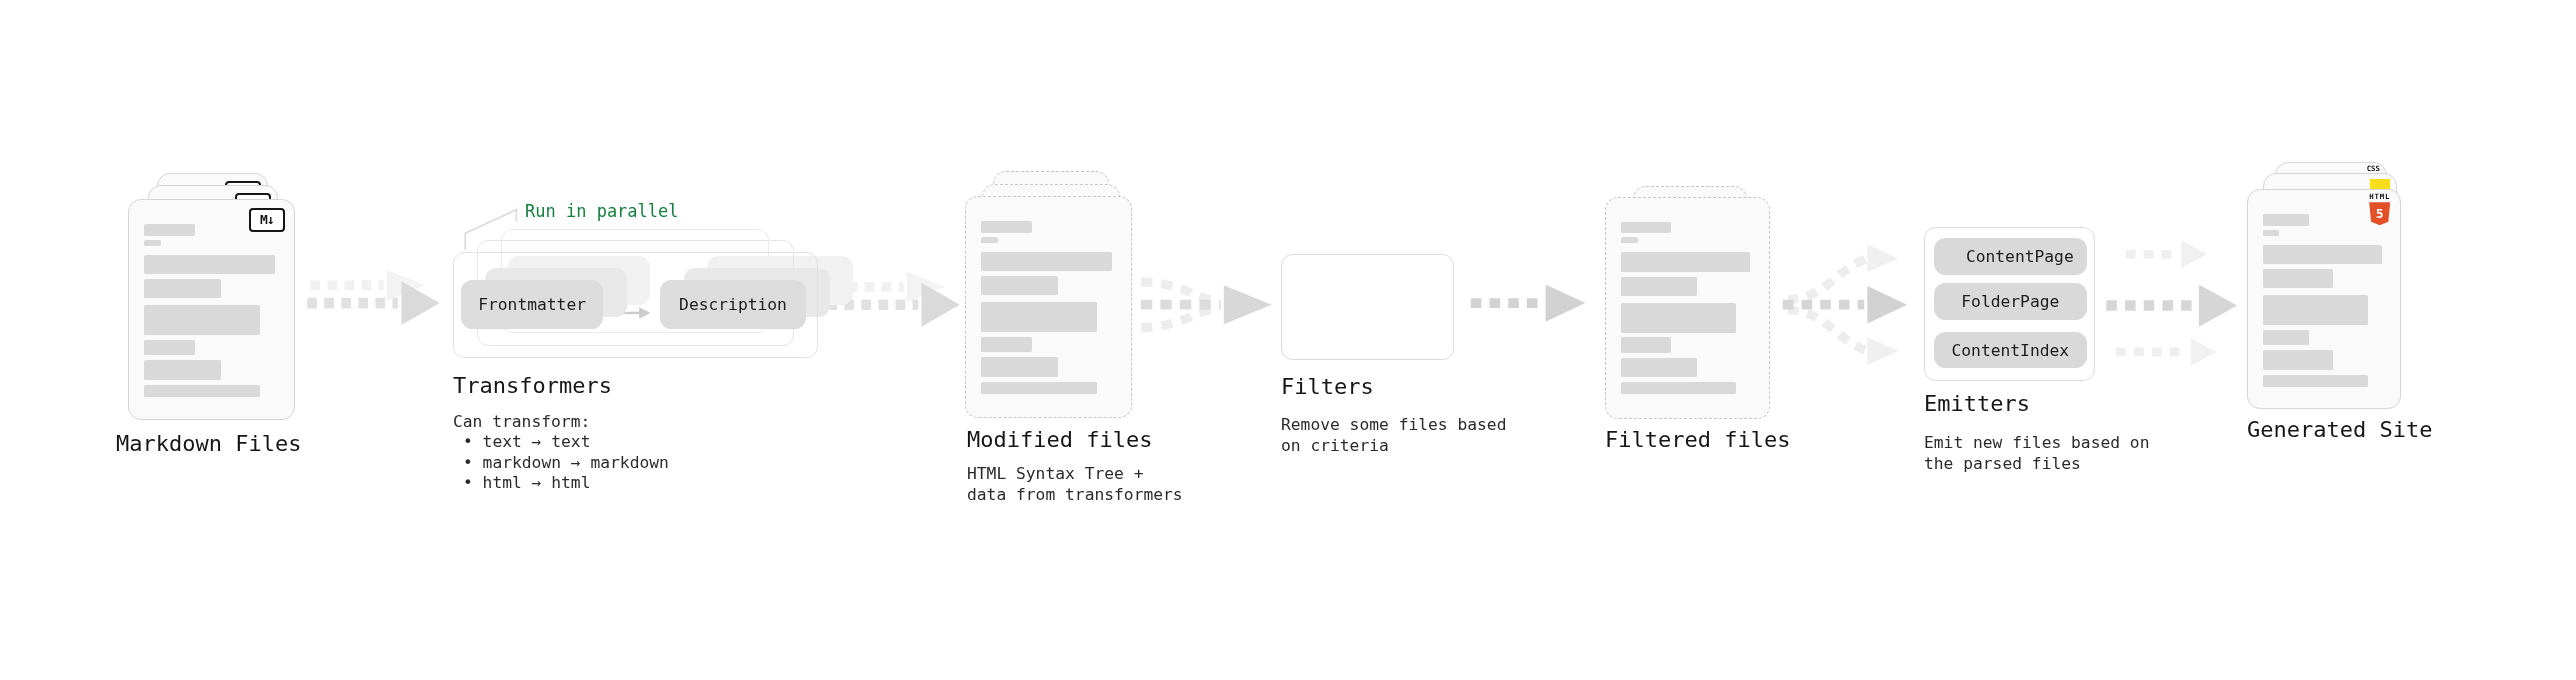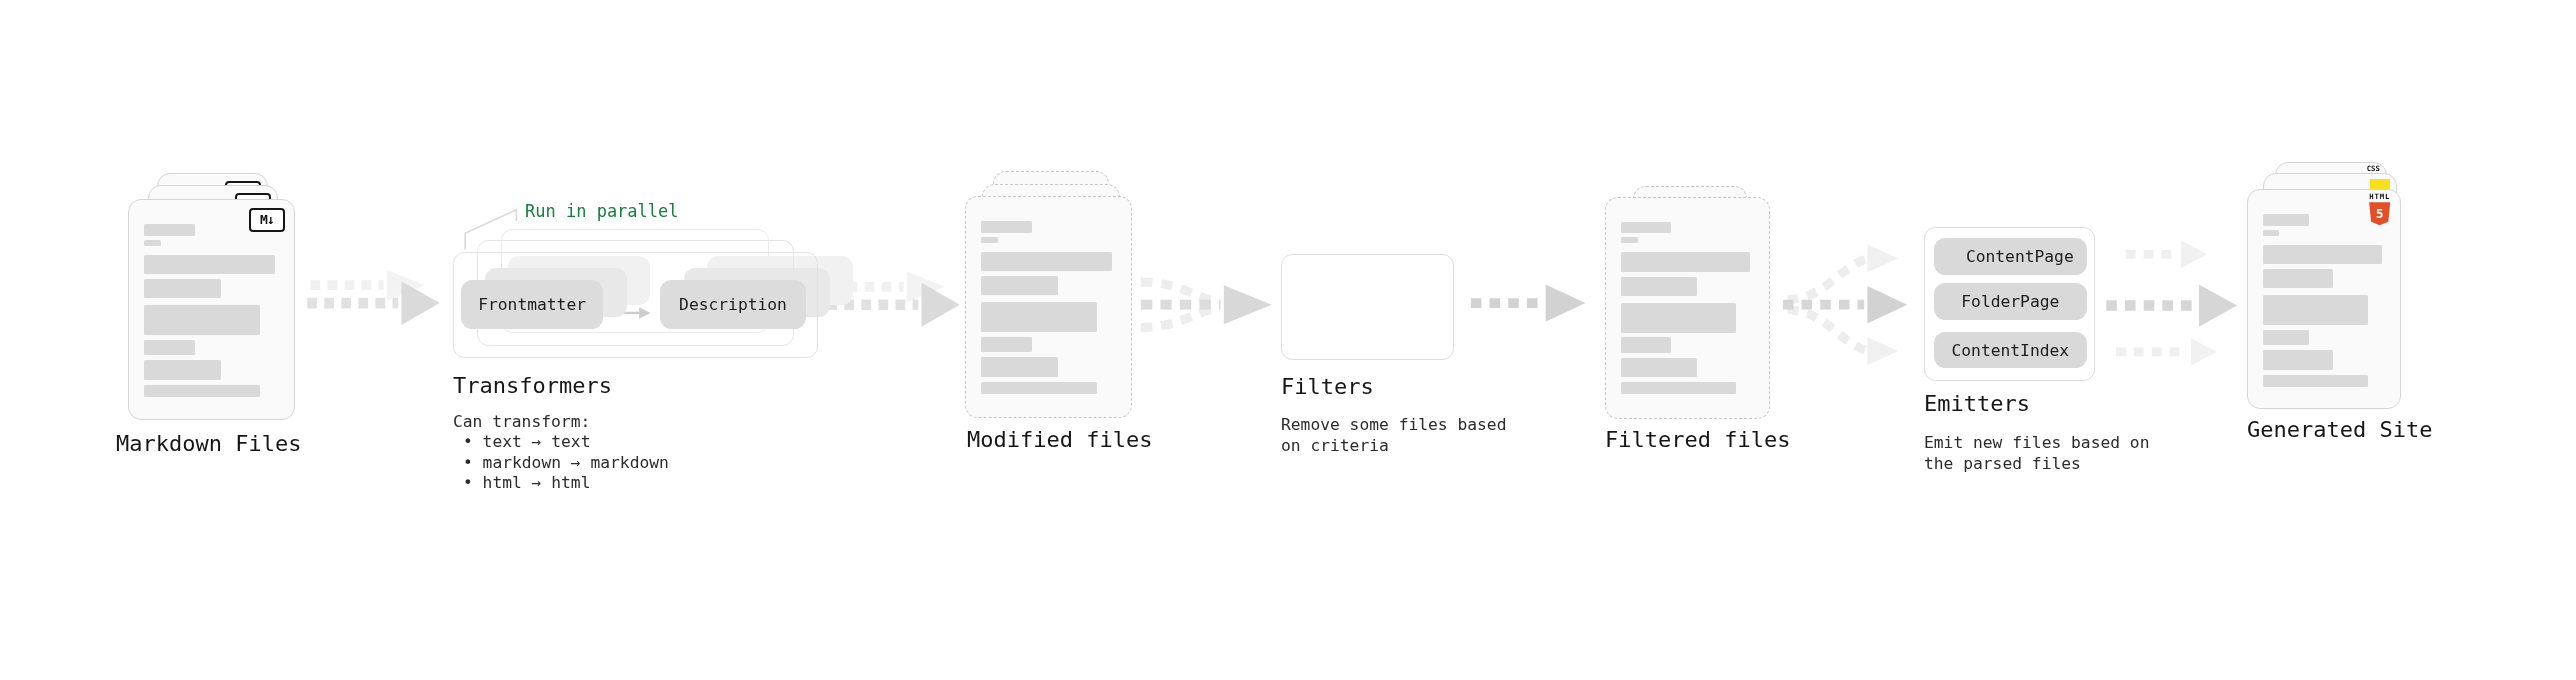--- a/index.html
+++ b/index.html
@@ -165,20 +165,22 @@
         <div class="bar b3"></div>
         <div class="bar b4"></div>
         <div class="bar b5"></div>
         <div class="bar b6"></div>
         <div class="bar b7"></div>
         <div class="bar b8"></div>
       </div>
     </div>
   </div>
   <div class="stage-title" style="left:967px;top:428px;">Modified files</div>
+  <div class="desc" style="left:967px;top:463px;">HTML Syntax Tree +
+data from transformers</div>
 
   <div class="abs" style="left:1281px;top:254px;width:173px;height:106px;">
     <div class="frame solid-bg" style="left:0;top:0;width:173px;height:106px;"></div>
   </div>
   <div class="stage-title" style="left:1281px;top:375px;">Filters</div>
   <div class="desc" style="left:1281px;top:414px;">Remove some files based
 on criteria</div>
 
   <div class="abs" style="left:1605px;top:186px;width:195px;height:244px;">
     <div class="doc dashed" style="left:28.4px;top:0;width:114px;height:203px;z-index:1;"></div>

